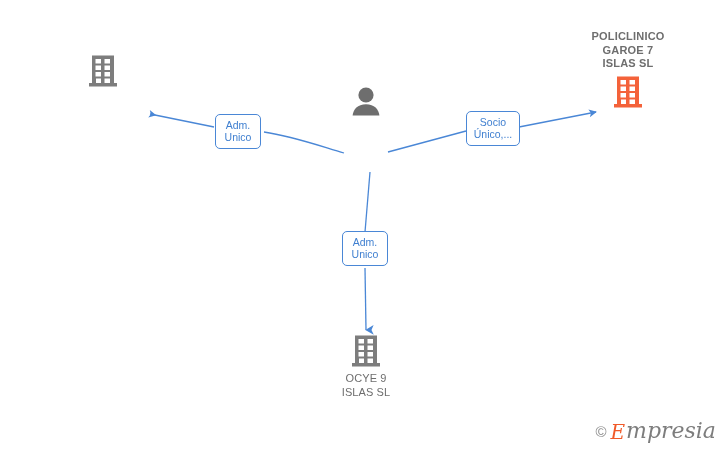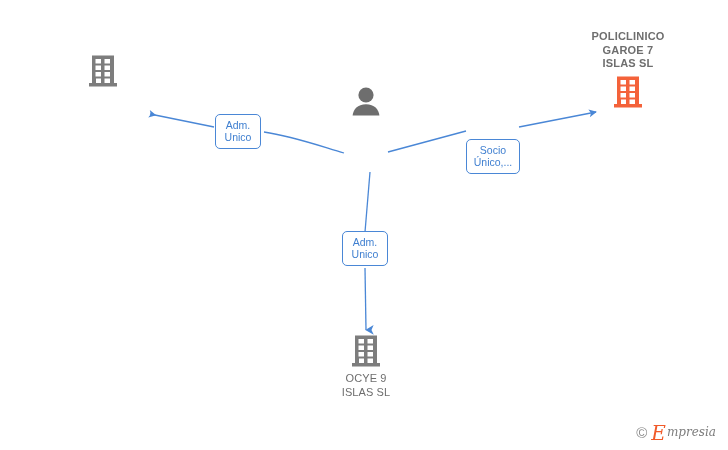--- a/index.html
+++ b/index.html
@@ -93,21 +93,21 @@
     font-style: italic;
     font-size: 20px;
     color: #f15a29;
     line-height: 1;
     position: relative;
     top: 1px;
   }
   #watermark .wm-rest {
     font-family: "DejaVu Serif", serif;
     font-style: italic;
-    font-size: 12px;
+    font-size: 22px;
     color: #7d7d7d;
     line-height: 1;
     margin-left: -3px;
   }
 </style>
 </head>
 <body>
 
 <div id="canvas">
 
@@ -193,21 +193,21 @@
       <rect x="8" y="24.5" width="5" height="4.5" fill="#ffffff"></rect>
       <rect x="16.5" y="24.5" width="5.5" height="4.5" fill="#ffffff"></rect>
     </svg>
     <div class="node-label">OCYE 9
 ISLAS  SL</div>
   </div>
 
   <div class="rel-chip" style="left:215px; top:114px; width:46px;">Adm.
 Unico</div>
 
-  <div class="rel-chip" style="left:466px; top:111px; width:54px;margin-top:28px;">Socio
+  <div class="rel-chip" style="left:466px; top:111px; width:54px;">Socio
 Único,...</div>
 
   <div class="rel-chip" style="left:342px; top:231px; width:46px;">Adm.
 Unico</div>
 
   <div id="watermark">
     <span class="wm-c">©</span>
     <span class="wm-e">E</span>
     <span class="wm-rest">mpresia</span>
   </div>

